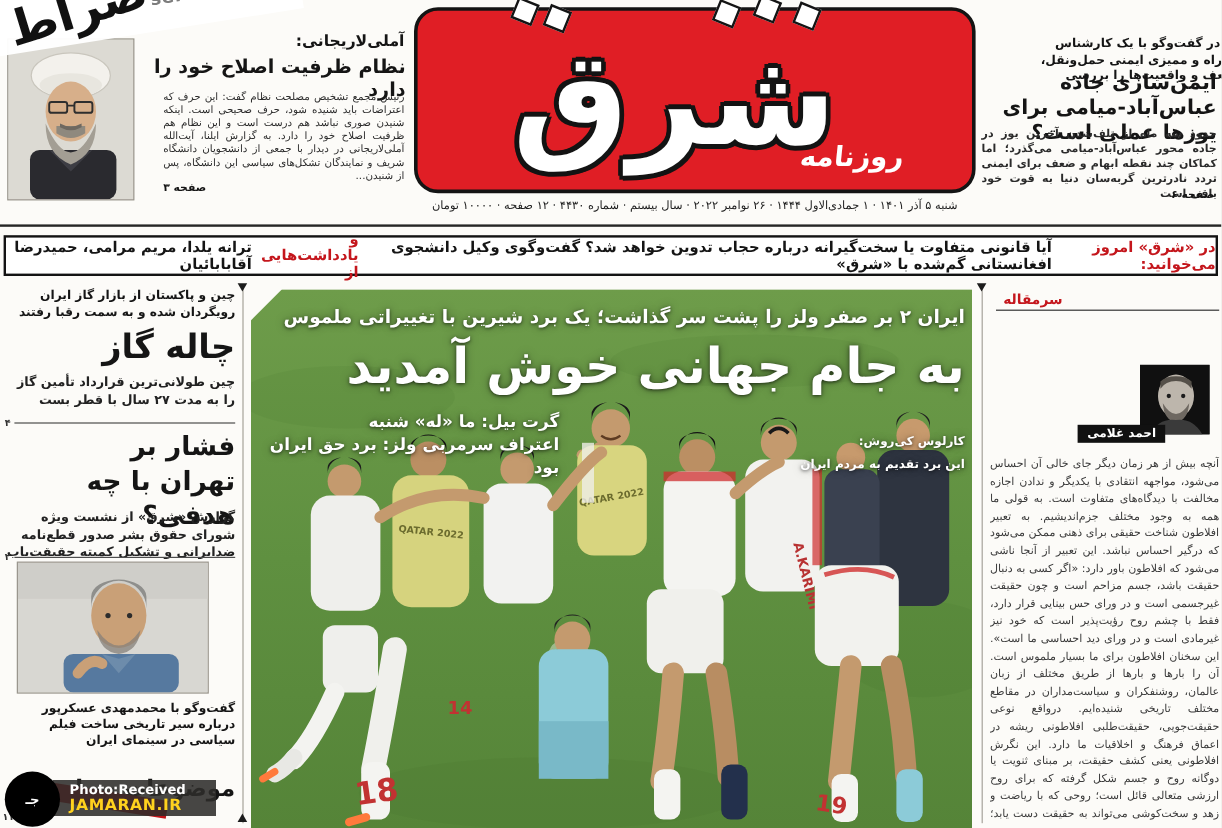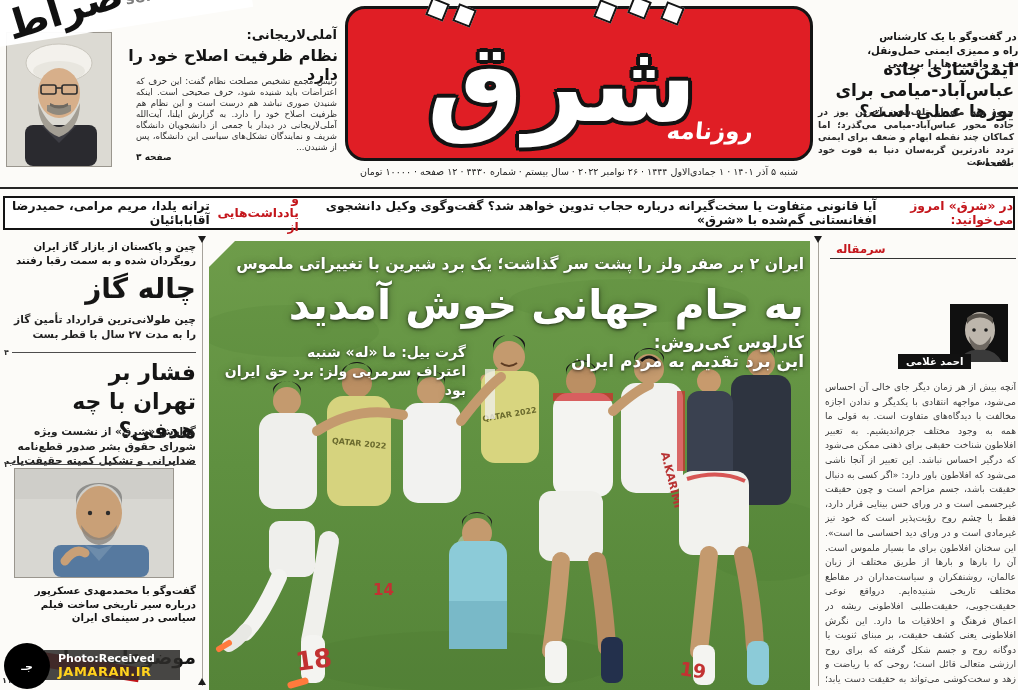--- a/index.html
+++ b/index.html
@@ -61,21 +61,21 @@
   .divider .num{font-size:8px;font-weight:bold;color:#333;}
   .divider .ln{flex:1;height:1px;background:#4d4d4d;}
   .lc-h3{font-size:19px;line-height:26px;font-weight:bold;margin-top:28px;}
 
   
   .photo{left:209px;top:241px;width:601px;height:449px;
          clip-path:polygon(0 26px,26px 0,100% 0,100% 100%,0 100%);}
   .ph-text{position:absolute;color:#fff;text-shadow:0 1px 3px rgba(0,0,0,.6),0 0 8px rgba(0,0,0,.35);}
   .ph-kicker{right:6px;top:14px;font-size:15.5px;font-weight:bold;}
   .ph-headline{right:6px;top:40px;font-size:41px;font-weight:bold;letter-spacing:1px;}
-  .ph-qr{right:6px;top:92px;text-align:right;font-size:17px;line-height:19px;font-weight:bold;}
+  .ph-qr{right:6px;top:118px;text-align:right;font-size:10px;line-height:19px;font-weight:bold;}
   .ph-ql{right:344px;top:102px;text-align:right;font-size:14px;line-height:19px;font-weight:bold;}
 
   
   .ed-label{left:836px;top:242px;font-size:11.5px;font-weight:bold;color:#c4161c;letter-spacing:4px;}
   .ed-rule{left:830px;top:258px;width:186px;height:1px;background:#333;}
   .ed-headline{left:824px;top:268px;width:192px;text-align:center;font-size:16.5px;font-weight:bold;}
   .ed-photo{left:950px;top:304px;width:58px;height:58px;background:#0d0d0d;}
   .ed-badge{left:898px;top:354px;background:#111;color:#fff;font-size:10px;font-weight:bold;padding:2px 8px;}
   .ed-body{left:825px;top:380px;width:191px;height:306px;overflow:hidden;text-align:justify;font-size:9.2px;line-height:14.6px;color:#3b3b3b;}
 </style>

